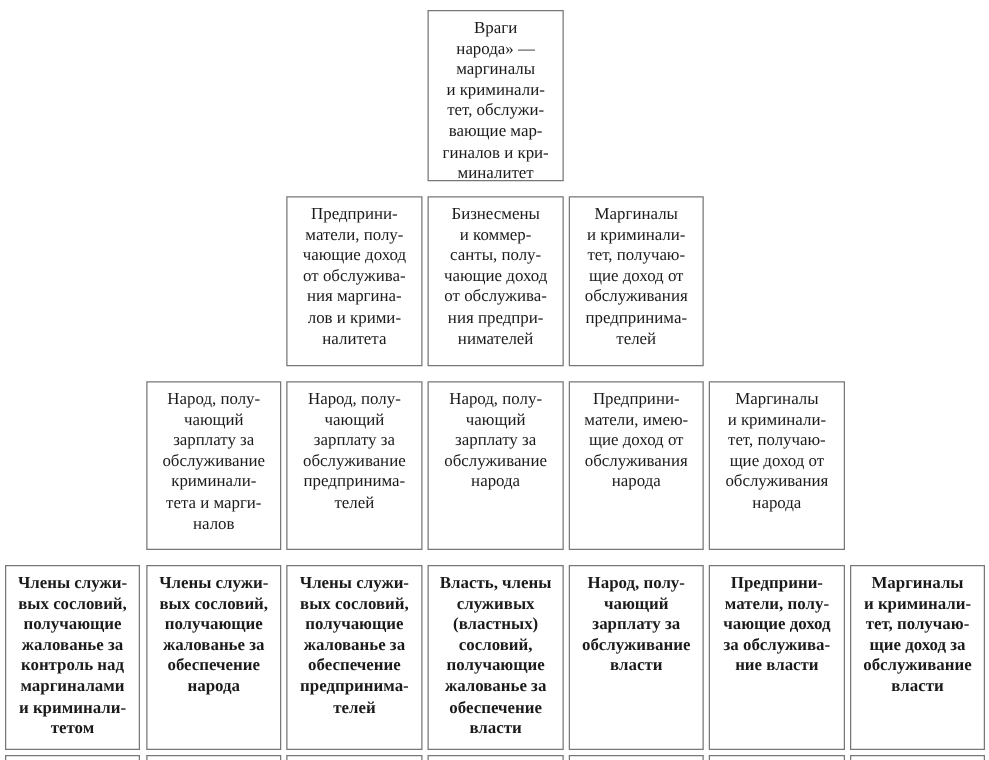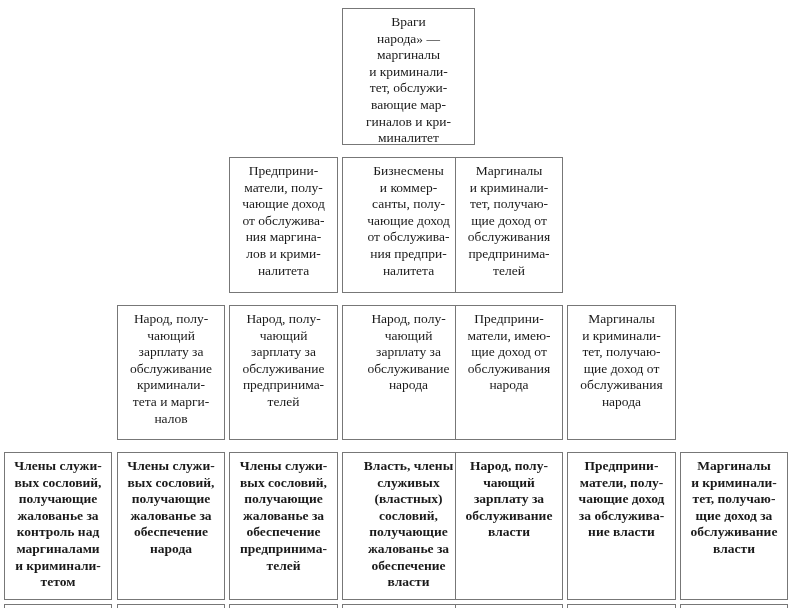--- a/index.html
+++ b/index.html
@@ -25,21 +25,21 @@
     font-size: 13.5px;
     line-height: 16.6px;
     padding: 5px 2px 2px 2px;
     white-space: pre-line;
     overflow: hidden;
   }
   
   .c1 { left: 4px;   width: 108px; }
   .c2 { left: 117px; width: 108px; }
   .c3 { left: 229px; width: 109px; }
-  .c4 { left: 342px; width: 133px; }
+  .c4 { left: 342px; width: 109px; }
   .c5 { left: 455px; width: 108px; }
   .c6 { left: 567px; width: 109px; }
   .c7 { left: 680px; width: 108px; }
   
   .r1 { top: 8px;   height: 137px; }
   .r2 { top: 157px; height: 136px; }
   .r3 { top: 305px; height: 135px; }
   .r4 { top: 452px; height: 148px; font-weight: bold; }
   .r5 { top: 604px; height: 20px; } 
 </style>
@@ -63,21 +63,21 @@
 от обслужива-
 ния маргина-
 лов и крими-
 налитета</div>
   <div class="box r2 c4">Бизнесмены
 и коммер-
 санты, полу-
 чающие доход
 от обслужива-
 ния предпри-
-налитета</div>
+нимателей</div>
   <div class="box r2 c5">Маргиналы
 и криминали-
 тет, получаю-
 щие доход от
 обслуживания
 предпринима-
 телей</div>
 
   <div class="box r3 c2">Народ, полу-
 чающий

